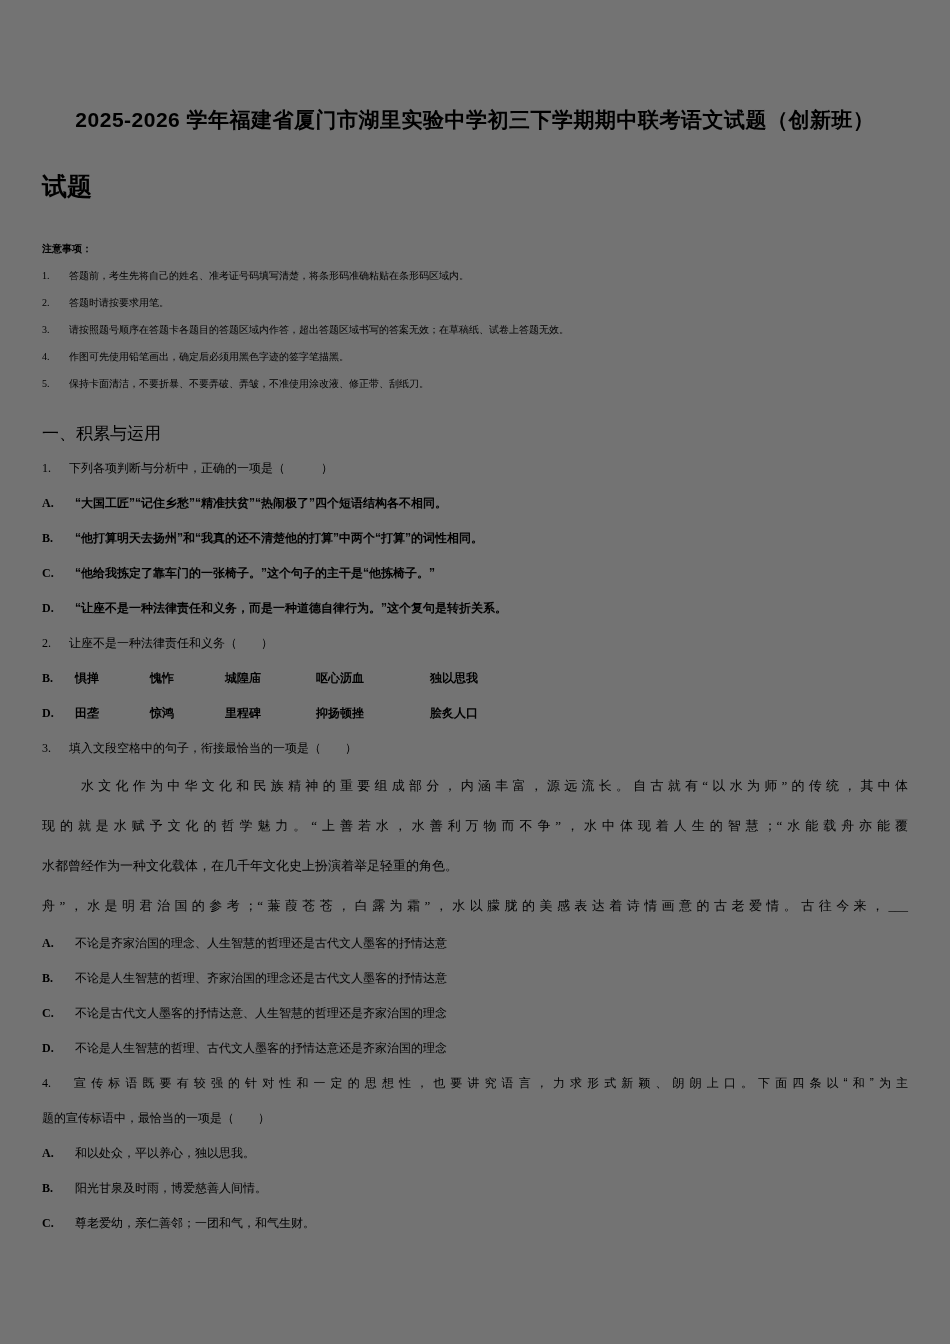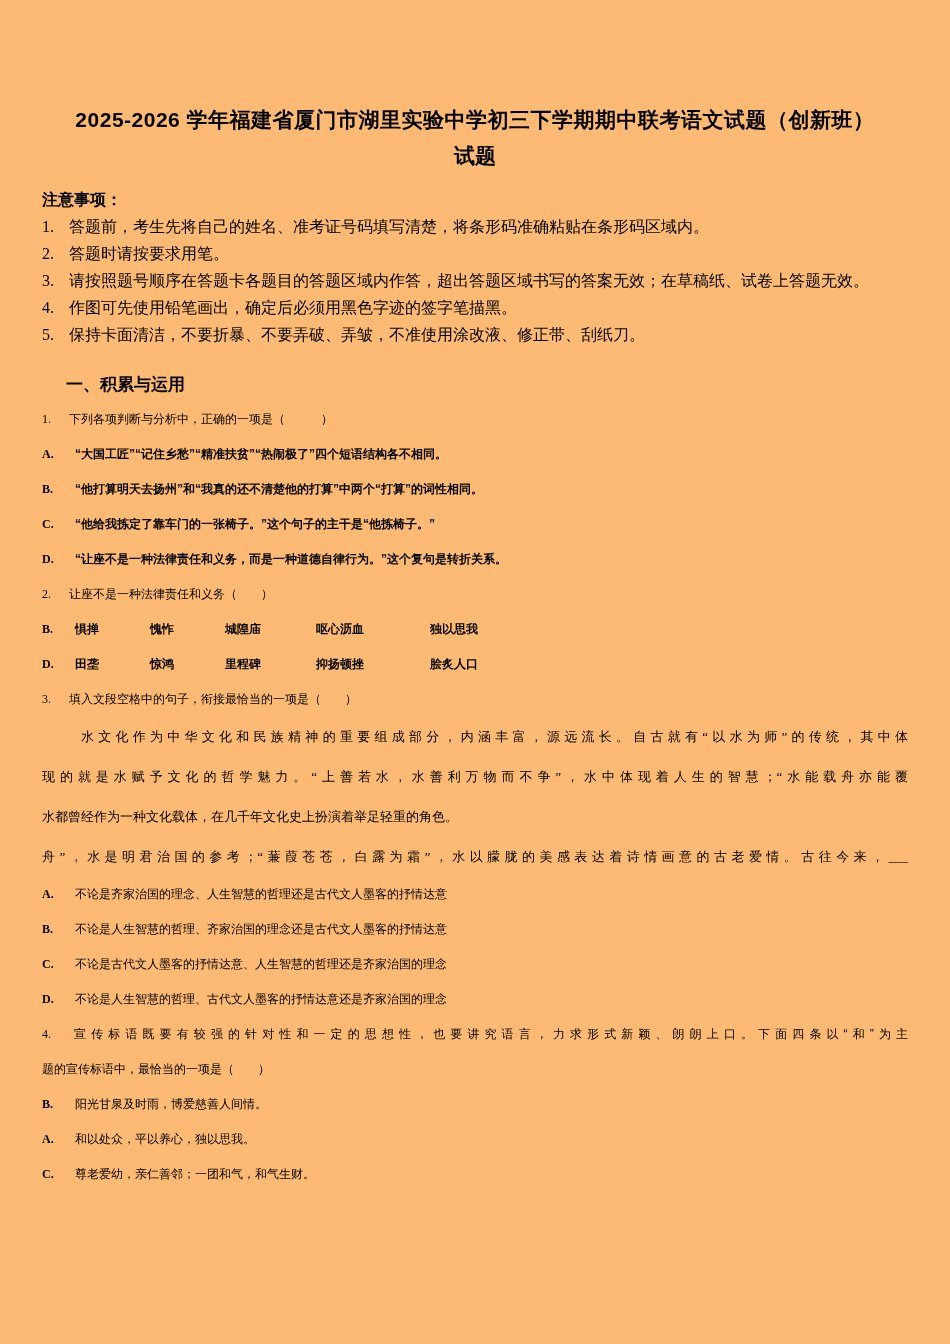--- a/index.html
+++ b/index.html
@@ -3,35 +3,35 @@
 <meta charset="utf-8">
 <style>
   * { margin:0; padding:0; box-sizing:border-box; }
   html, body { background:#ffffff; }
   body {
     width:950px; height:1344px;
     font-family:"Liberation Sans", sans-serif;
     color:#000;
     overflow:hidden;
   }
-  .page { width:950px; height:1344px; padding:106px 42px 0 42px; overflow:hidden; background:#fdba74; }
+  .page { width:950px; height:1344px; padding:106px 42px 0 42px; overflow:hidden; background:#737373; }
 
   .title {
     text-align:center; font-size:21px; font-weight:700; line-height:28px;
     letter-spacing:0.5px;
   }
-  .subtitle { text-align:center; font-size:21px; font-weight:700; margin-top:8px; }
+  .subtitle { text-align:left; font-size:25px; font-weight:700; margin-top:36px; }
 
-  .notices { margin-top:16px; font-size:16px; }
+  .notices { margin-top:32px; font-size:10px; }
   .notices-heading { line-height:27px; font-weight:600; }
   .notice-item { line-height:27px; display:flex; }
   .notice-num { font-family:"Liberation Serif", serif; flex:none; width:27px; }
   .notice-text { flex:1; }
 
-  .section-heading { font-weight:700; font-size:17px; line-height:34px; margin-top:20px;margin-left:24px; }
+  .section-heading { font-weight:400; font-size:17px; line-height:34px; margin-top:20px; }
 
   .row { font-size:12px; line-height:35px; }
   .qnum {
     font-family:"Liberation Serif", serif; display:inline-block; min-width:27px;
   }
   .letter {
     font-family:"Liberation Serif", serif; font-weight:700;
     display:inline-block; min-width:33px;
   }
   .bold-opt { font-weight:700; }
@@ -126,22 +126,22 @@
     <span class="letter">D.</span><span>不论是人生智慧的哲理、古代文人墨客的抒情达意还是齐家治国的理念</span>
   </div>
 
   <div class="row stretch">
     <span class="qnum">4.</span><span>宣传标语既要有较强的针对性和一定的思想性，也要讲究语言，力求形式新颖、朗朗上口。下面四条以“和”为主</span>
   </div>
   <div class="row">
     <span>题的宣传标语中，最恰当的一项是（　　）</span>
   </div>
   <div class="row">
-    <span class="letter">B.</span><span>阳光甘泉及时雨，博爱慈善人间情。</span>
+    <span class="letter">A.</span><span>和以处众，平以养心，独以思我。</span>
   </div>
   <div class="row">
-    <span class="letter">A.</span><span>和以处众，平以养心，独以思我。</span>
+    <span class="letter">B.</span><span>阳光甘泉及时雨，博爱慈善人间情。</span>
   </div>
   <div class="row">
     <span class="letter">C.</span><span>尊老爱幼，亲仁善邻；一团和气，和气生财。</span>
   </div>
 
 </div>
 
 </body></html>

